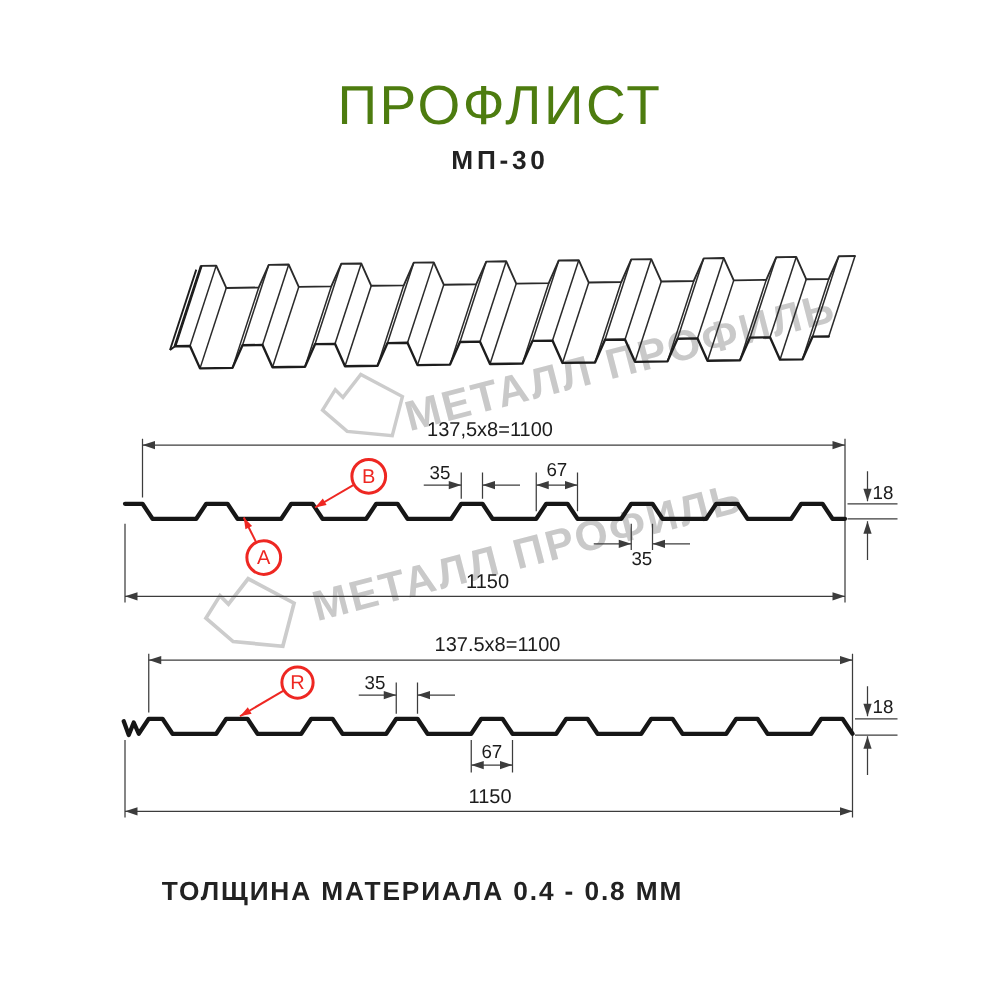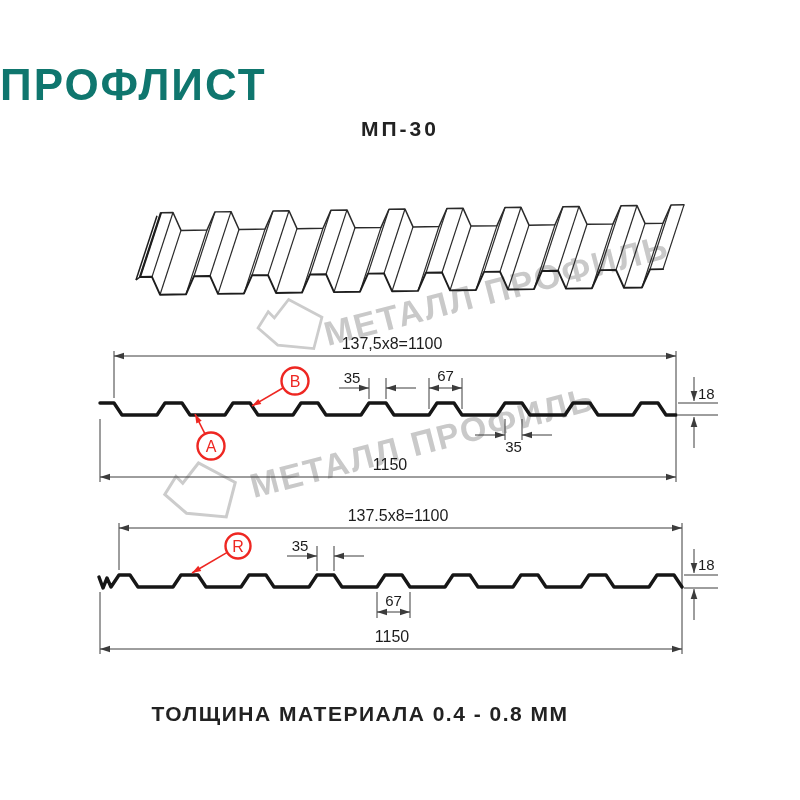--- a/index.html
+++ b/index.html
@@ -1,23 +1,23 @@
 <!DOCTYPE html>
 <html><head>
 <meta charset="utf-8">
 <style>
   html,body{margin:0;padding:0;}
   body{width:800px;height:800px;background:#ffffff;position:relative;overflow:hidden;
        font-family:"Liberation Sans",sans-serif;}
-  .title{position:absolute;top:60px;left:0;width:800px;text-align:left;
-         font-size:44px;font-weight:700;letter-spacing:2px;color:#0f766e;z-index:3;}
+  .title{position:absolute;top:60px;left:0;width:800px;text-align:center;
+         font-size:44px;font-weight:400;letter-spacing:2px;color:#4d7c0f;z-index:3;}
   .subtitle{position:absolute;top:117px;left:0;width:800px;text-align:center;
          font-size:21px;font-weight:600;letter-spacing:3px;color:#222;z-index:3;}
   .footer{position:absolute;top:702px;left:0;width:676px;text-align:center;
-         font-size:21px;font-weight:600;letter-spacing:1.5px;color:#222;z-index:3;margin-left:22px;}
+         font-size:21px;font-weight:600;letter-spacing:1.5px;color:#222;z-index:3;}
   .wm{position:absolute;z-index:0;}
   .wm-text{position:absolute;white-space:nowrap;font-size:34px;font-weight:700;
       letter-spacing:2px;color:#c9c9c9;transform-origin:left top;transform:rotate(-14.5deg);}
   svg.drawing{position:absolute;left:0;top:0;z-index:1;}
 </style>
 </head>
 <body>
 
 <div class="title">ПРОФЛИСТ</div>
 <div class="subtitle">МП-30</div>

